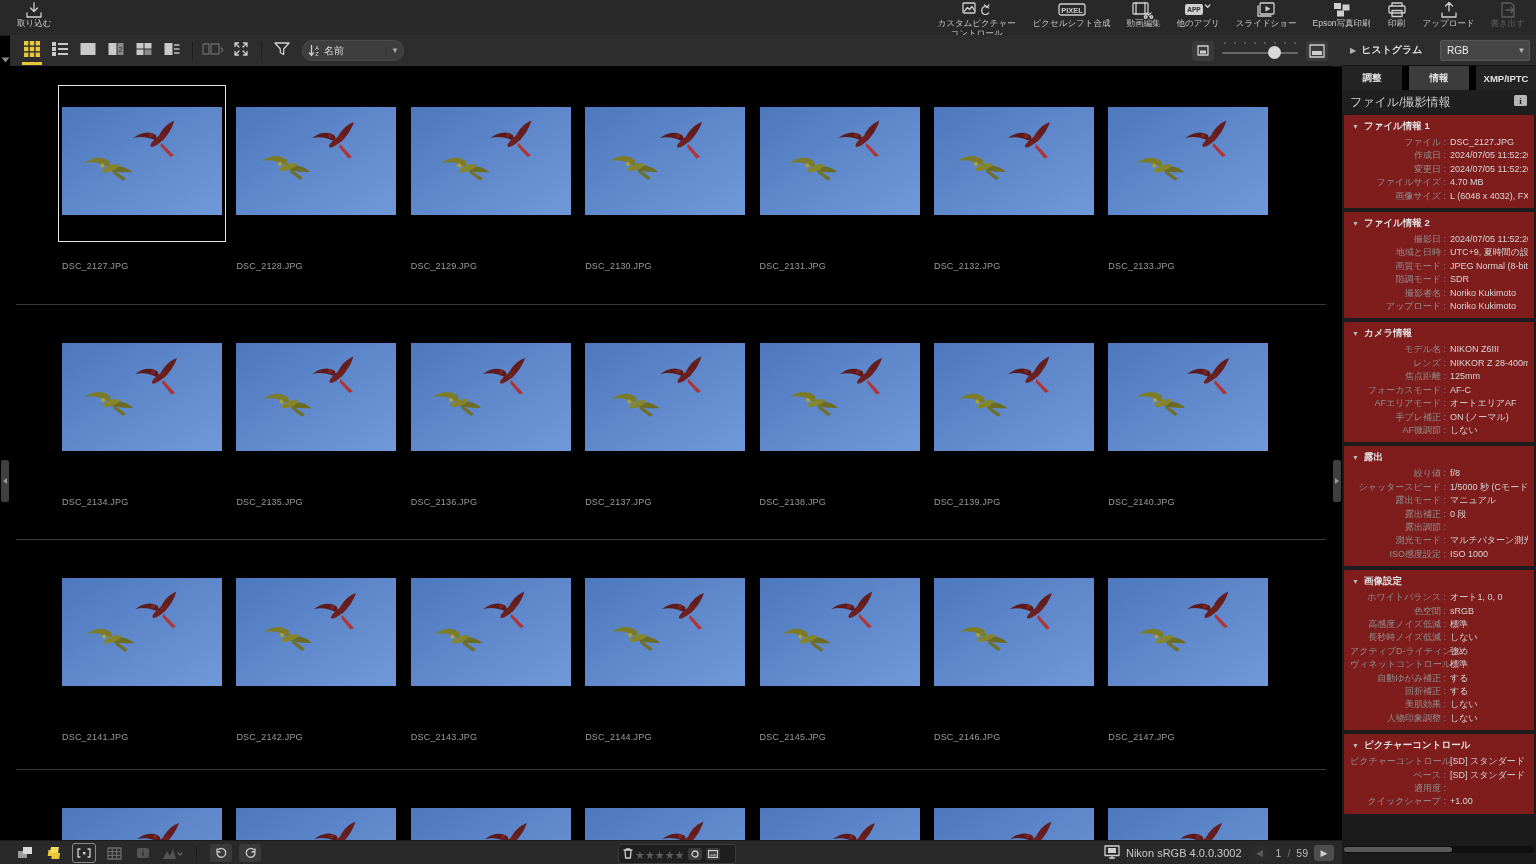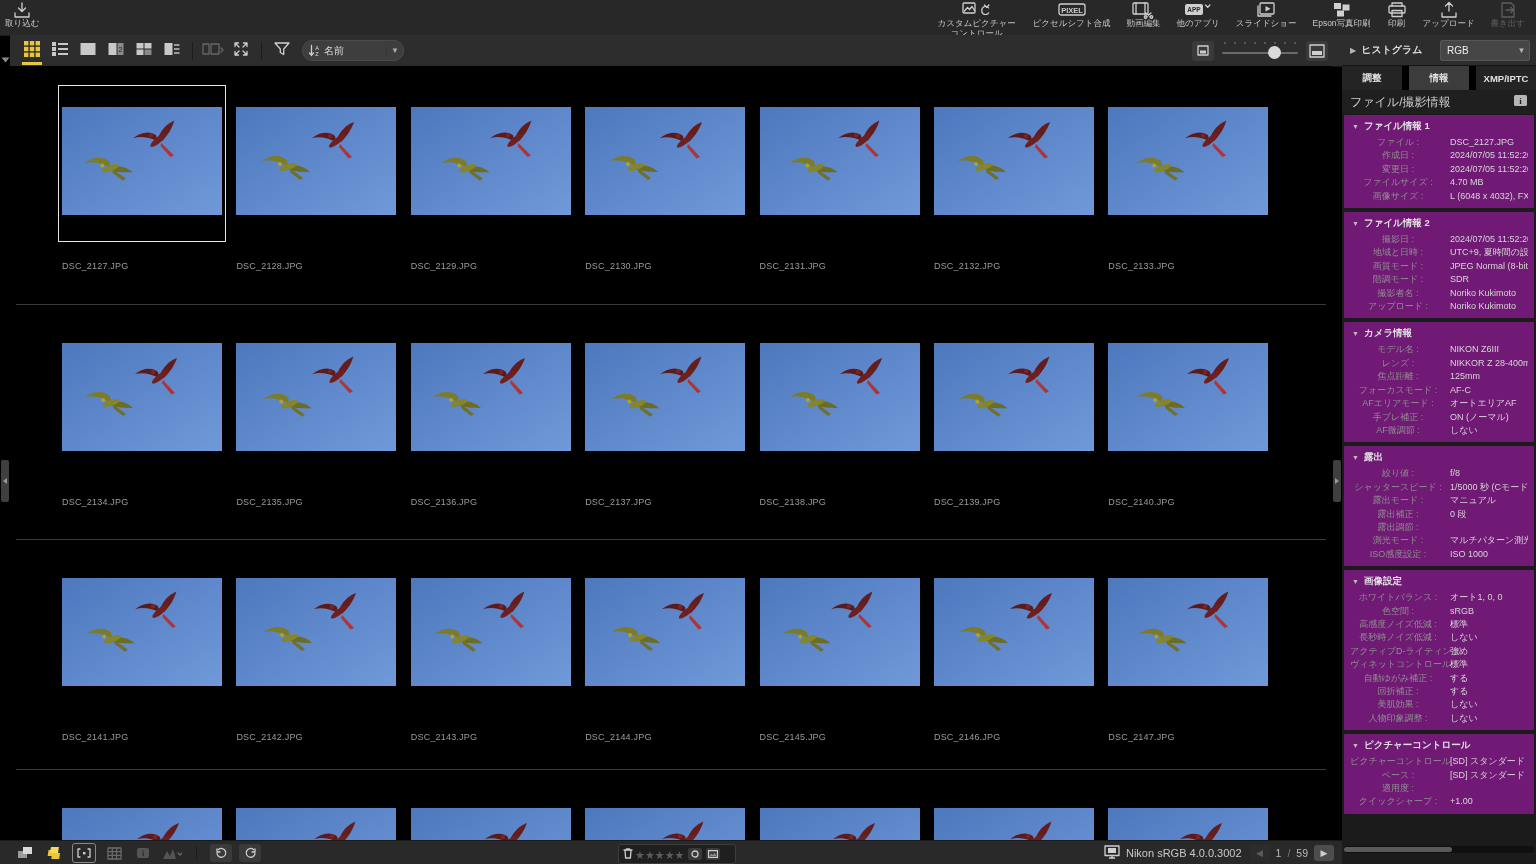--- a/index.html
+++ b/index.html
@@ -2,21 +2,21 @@
 <html><head>
 <meta charset="utf-8">
 <style>
   html,body{margin:0;padding:0;background:#000;}
   #app{position:relative;width:1536px;height:864px;background:#000;overflow:hidden;
        font-family:"Liberation Sans",sans-serif;-webkit-font-smoothing:antialiased;}
 
   
   .top-toolbar{position:absolute;left:0;top:0;width:1536px;height:35px;background:#282828;
                border-bottom:1px solid #1c1c1c;display:flex;align-items:stretch;}
-  .tt-left{display:flex;align-items:stretch;padding-left:0;}
+  .tt-left{display:flex;align-items:stretch;padding-left:12px;}
   .tt-right{margin-left:auto;display:flex;align-items:stretch;padding-right:6px;gap:6px;}
   .tbtn{display:flex;flex-direction:column;align-items:center;justify-content:flex-start;
         padding:1px 5px 0 5px;color:#c9c9c9;font-size:8.5px;line-height:1.12;text-align:center;cursor:default;}
   .tbtn .ticon{height:18px;display:flex;align-items:center;justify-content:center;}
   .tbtn .lbl{white-space:normal;max-width:80px;}
   .tbtn.disabled{opacity:.32;}
   .corner-tri{position:absolute;left:3px;top:56px;width:0;height:0;
               border-left:5px solid #8a8a8a;border-top:4px solid transparent;border-bottom:4px solid transparent;transform:rotate(90deg);}
 
   
@@ -64,26 +64,26 @@
   .chan-dd .cd-label{flex:1;color:#eee;font-size:10px;padding-left:6px;}
   .chan-dd .cd-chev{width:15px;color:#b5b5b5;font-size:8px;text-align:center;}
   .tab-row{display:flex;height:24px;background:#000;gap:7px;}
   .tab{flex:1;background:#242424;color:#e2e2e2;font-size:9.5px;font-weight:bold;
        display:flex;align-items:center;justify-content:center;}
   .tab.active{background:#3c3c3c;}
   .panel-header{height:24px;display:flex;align-items:center;padding:0 8px;background:#1f1f1f;}
   .panel-header .ph-title{color:#cfcfcf;font-size:12px;flex:1;}
   #info-scroll{position:absolute;left:2px;right:2px;top:80px;bottom:20px;overflow:hidden;
                display:flex;flex-direction:column;gap:4px;}
-  .sect{background:#701a75;border-radius:1px;padding:3px 6px 5px 6px;}
+  .sect{background:#7f1d1d;border-radius:1px;padding:3px 6px 5px 6px;}
   .sect-head{display:flex;align-items:center;gap:5px;padding:2px 0 3px 2px;}
   .sect-head .tri{color:#bbb;font-size:7px;}
   .sect-head .st{color:#e0e0e0;font-size:9.5px;font-weight:bold;}
   .irow{display:flex;font-size:9px;line-height:13.4px;}
-  .irow .il{width:96px;flex:0 0 96px;text-align:center;color:#8f8f8f;padding-right:4px;white-space:nowrap;}
+  .irow .il{width:96px;flex:0 0 96px;text-align:right;color:#8f8f8f;padding-right:4px;white-space:nowrap;}
   .irow .iv{flex:1;color:#d6d6d6;white-space:nowrap;overflow:hidden;}
   .sb-hscroll{position:absolute;left:2px;right:2px;bottom:11px;height:7px;background:#101010;border-radius:3px;}
   .sb-hscroll .thumb-h{position:absolute;left:0;top:1px;width:108px;height:5px;background:#5a5a5a;border-radius:3px;}
 
   
   .status-bar{position:absolute;left:0;top:840px;width:1342px;height:24px;background:#292929;
               border-top:1px solid #1a1a1a;display:flex;align-items:center;}
   .sb-left{display:flex;align-items:center;gap:7px;padding-left:14px;}
   .sbtn{width:22px;height:18px;display:flex;align-items:center;justify-content:center;border-radius:3px;}
   .sbtn.boxed{background:#3a3a3a;}

